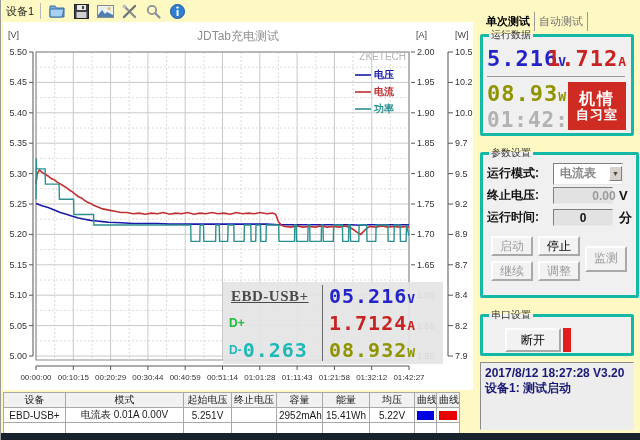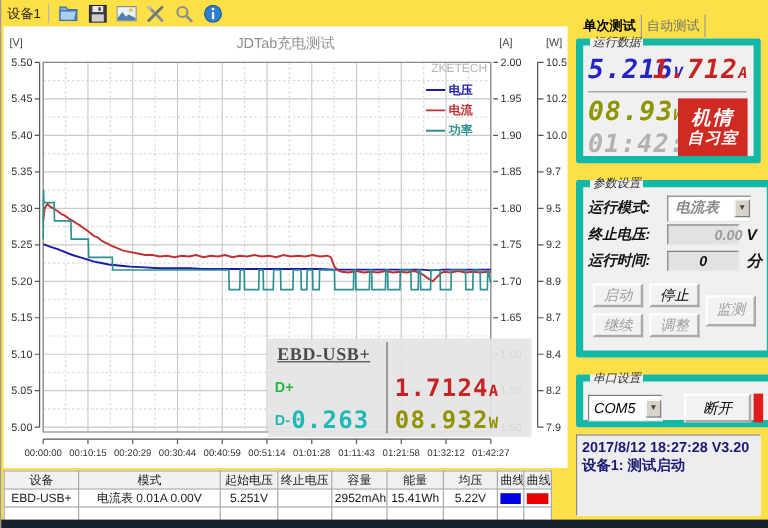--- a/index.html
+++ b/index.html
@@ -1,18 +1,18 @@
 <!DOCTYPE html>
 <html><head>
 <meta charset="utf-8">
 <style>
   * { margin:0; padding:0; box-sizing:border-box; }
   html,body { width:640px; height:440px; }
   body { font-family:"Liberation Sans", sans-serif; background:#f0f0f0; position:relative; overflow:hidden; }
-  .app { position:absolute; inset:0; background:#fde047; border-left:1px solid #9a9a9a; }
+  .app { position:absolute; inset:0; background:#fef9c3; border-left:1px solid #9a9a9a; }
 
   
   .toolbar { position:absolute; left:0; top:0; width:640px; height:22px; display:flex; align-items:center; padding-left:5px; }
   .toolbar .devlabel { font-size:11px; color:#222; margin-right:4px; }
   .toolbar .sep { width:1px; height:16px; background:#b8b8b8; margin:0 5px 0 2px; }
   .tbtn { width:22px; height:19px; display:flex; align-items:center; justify-content:center; margin-right:2px; cursor:pointer; }
   .tbtn svg { display:block; }
 
   
   .chart-panel { position:absolute; left:2px; top:22px; width:470px; height:368px; background:#ffffff; }
@@ -41,21 +41,21 @@
   .btable th { background:#f1f1f1; }
   .swatch { display:block; width:100%; height:9px; margin:0 auto; }
 
   
   .rpanel { position:absolute; left:479px; top:0; width:154px; }
   .tabs { position:absolute; left:2px; top:12px; display:flex; font-size:11px; }
   .tab { padding:2px 4px; border-right:1px solid #9a9a9a; cursor:pointer; }
   .tab.active { color:#000; font-weight:bold; }
   .tab.inactive { color:#707070; }
 
-  fieldset.grp { position:absolute; left:0; width:154px; border:6px solid #14b8a6; border-radius:2px; padding:2px 4px; background:#f0f0f0;font-style:italic; }
+  fieldset.grp { position:absolute; left:0; width:154px; border:3px solid #14b8a6; border-radius:2px; padding:2px 4px; background:#f0f0f0; }
   fieldset.grp legend { font-size:10px; color:#333; padding:0 2px; margin-left:2px; }
 
   .grp-run { top:28px; height:108px; }
   .run-grid { position:relative; width:100%; height:100%; }
   .rd-v { position:absolute; left:0px; top:2px; font-size:22px; }
   .rd-a { position:absolute; right:0px; top:2px; font-size:22px; }
   .rd-unit { font-size:13px; }
   .rd-hr { position:absolute; left:0; right:2px; top:32px; height:1px; background:#9a9a9a; }
   .rd-w { position:absolute; left:0px; top:37px; font-size:22px; }
   .rd-t { position:absolute; left:0px; top:64px; font-size:21px; }
@@ -287,20 +287,21 @@
           <text x="371" y="90" font-size="10" fill="#2d9090" text-anchor="start" font-family="&quot;Liberation Sans&quot;, sans-serif" font-weight="bold">功率</text>
           <polyline points="33.0,181.4 39.1,183.8 45.1,185.6 51.2,188.1 57.3,190.5 63.3,192.3 69.4,194.2 75.5,196.0 81.5,197.2 87.6,198.4 93.7,199.0 99.7,199.6 105.8,200.2 118.0,200.8 130.1,201.5 154.4,201.5 166.5,202.1 215.0,202.1 263.6,202.1 275.7,202.7 324.3,202.7 348.5,202.7 355.8,203.3 366.7,202.7 406.0,202.7" fill="none" stroke="#1a1aa6" stroke-width="1.6"></polyline>
           <polyline points="33.0,161.9 34.2,151.6 36.6,148.0 39.1,150.4 42.1,152.2 45.1,154.0 48.2,156.5 51.2,157.7 54.2,160.1 57.3,161.9 60.3,163.8 63.3,165.6 66.4,168.0 69.4,169.8 72.4,172.3 75.5,174.7 78.5,175.9 81.5,178.4 84.6,180.2 87.6,181.4 90.6,183.2 93.7,184.4 99.7,186.9 105.8,188.1 111.9,189.3 118.0,190.5 124.0,190.5 130.1,191.7 136.2,191.1 142.2,192.3 148.3,191.1 154.4,191.7 160.4,190.5 166.5,192.3 172.6,191.1 178.6,191.7 184.7,190.5 190.8,192.3 196.8,191.1 202.9,191.7 209.0,190.5 215.0,191.7 221.1,191.1 227.2,192.3 233.2,190.5 239.3,191.7 245.4,191.1 251.4,191.7 257.5,190.5 263.6,191.7 269.7,191.1 272.7,192.3 275.7,200.2 278.8,203.3 281.8,204.5 287.9,205.1 293.9,203.9 300.0,205.1 306.1,204.5 312.1,205.1 318.2,203.9 324.3,205.1 330.3,204.5 336.4,205.1 342.5,203.9 348.5,206.3 354.6,210.6 357.6,212.4 360.7,209.4 363.7,206.3 366.7,204.5 372.8,205.1 378.9,203.9 384.9,205.1 391.0,204.5 397.1,205.1 403.1,204.5 406.0,205.1" fill="none" stroke="#c03030" stroke-width="1.6"></polyline>
           <polyline points="33.0,177.3 33.3,136.4 33.6,146.9 42.1,146.9 42.4,162.1 56.1,162.1 56.4,177.3 70.6,177.3 70.9,192.5 90.6,192.5 90.9,203.0 187.7,203.0 188.0,219.4 196.8,219.4 197.1,203.0 200.5,203.0 200.8,219.4 212.6,219.4 212.9,203.0 216.3,203.0 216.6,219.4 224.7,219.4 225.1,203.0 230.8,203.0 231.1,219.4 241.1,219.4 241.4,203.0 247.8,203.0 248.1,219.4 252.7,219.4 253.0,203.0 257.5,203.0 257.8,219.4 263.0,219.4 263.3,203.0 275.7,203.0 276.0,219.4 291.5,219.4 291.8,203.0 293.3,203.0 293.6,219.4 304.8,219.4 305.1,203.0 306.7,203.0 307.0,219.4 318.2,219.4 318.5,203.0 320.0,203.0 320.3,219.4 330.3,219.4 330.6,203.0 339.4,203.0 339.7,219.4 345.5,219.4 345.8,203.0 347.3,203.0 347.6,219.4 355.8,219.4 356.1,203.0 363.7,203.0 364.0,219.4 372.8,219.4 373.1,203.0 384.9,203.0 385.2,219.4 391.0,219.4 391.3,203.0 397.1,203.0 397.4,219.4 403.1,219.4 403.5,203.0 406.0,213.6" fill="none" stroke="#2d9090" stroke-width="1.4"></polyline>
         </svg>
       </div>
 
     <div class="overlay-box">
       <div class="ov-dev" style="grid-row:1;grid-column:1;">EBD-USB+</div>
       <div class="ov-div"></div>
+      <div class="ov-val seg c-blue" style="grid-row:1;grid-column:3;"><span>05.216</span><span class="ov-unit">V</span></div>
       <div class="ov-left" style="grid-row:2;grid-column:1;">
           <span class="ov-dlab c-green">D+</span>
         </div>
       <div class="ov-val seg c-red" style="grid-row:2;grid-column:3;"><span>1.7124</span><span class="ov-unit">A</span></div>
       <div class="ov-left" style="grid-row:3;grid-column:1;">
           <span class="ov-dlab c-cyan">D-</span>
           <span class="seg c-cyan">0.263</span>
         </div>
       <div class="ov-val seg c-olive" style="grid-row:3;grid-column:3;"><span>08.932</span><span class="ov-unit">W</span></div>
     </div>
@@ -406,24 +407,20 @@
         <div class="pbtn" style="grid-column:2;grid-row:1;">停止</div>
         <div class="pbtn dis monitor">监测</div>
         <div class="pbtn dis" style="grid-column:1;grid-row:2;">继续</div>
         <div class="pbtn dis" style="grid-column:2;grid-row:2;">调整</div>
       </div>
     </fieldset>
 
     <fieldset class="grp grp-ser">
       <legend>串口设置</legend>
       <div class="ser-row">
-        <span class="combo">
-            <span>COM5</span>
-            <span class="arrowbox">▼</span>
-          </span>
         <span class="dis-btn">断开</span>
         <span class="red-ind"></span>
       </div>
     </fieldset>
 
     <div class="statusbox">
       <div>2017/8/12 18:27:28  V3.20</div>
       <div>设备1: 测试启动</div>
     </div>
   </div>

